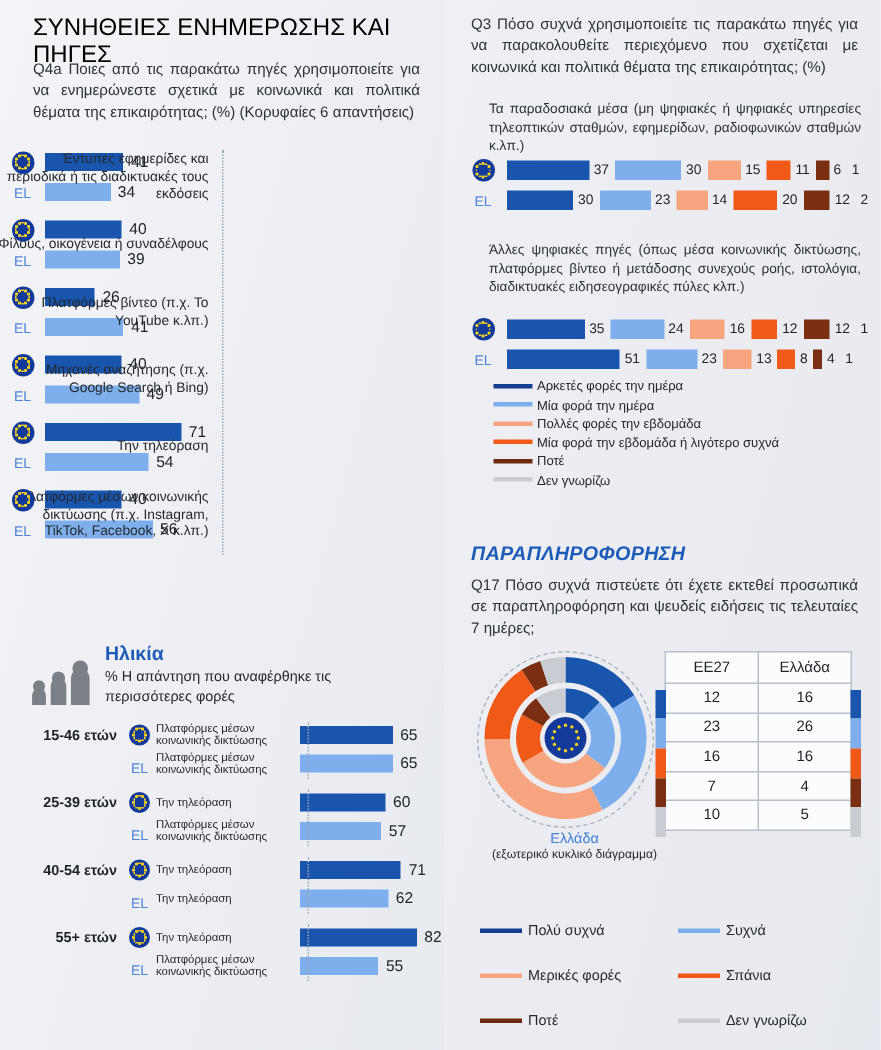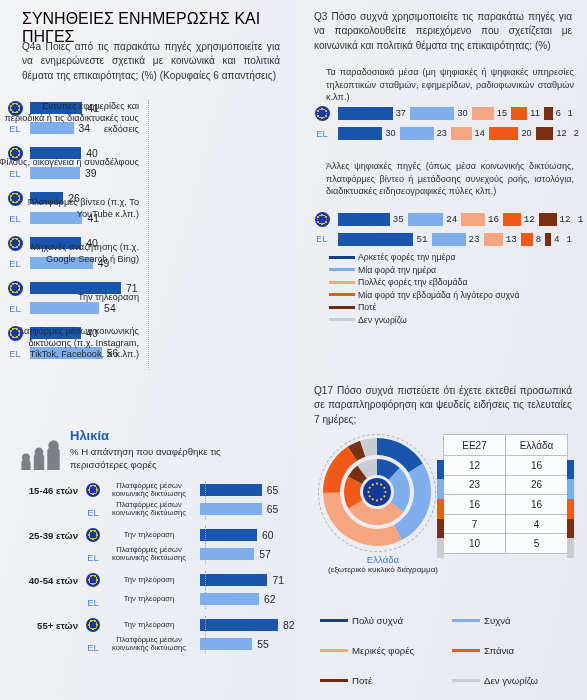--- a/index.html
+++ b/index.html
@@ -83,21 +83,21 @@
   .age-sub { color: #25292e; font-size: 9.6px; line-height: 1.35; margin-top: 3px; width: 185px; }
 
   .age-group { position: relative; margin-top: 11px; }
   .age-name {
     position: absolute; left: 8px; top: 2px; width: 70px; text-align: right;
     font-size: 9.6px; font-weight: bold; color: #1d2226;
   }
   .age-tick { position: absolute; left: 82px; top: 0; width: 22px; text-align: center; }
   .age-row { display: flex; align-items: center; height: 15px; margin-bottom: 4px; padding-left: 104px; }
   .age-cat {
-    width: 96px; text-align: center; padding-right: 6px;
+    width: 96px; text-align: left; padding-right: 6px;
     font-size: 7.6px; color: #25292e; line-height: 1.15;
   }
   .age-guide {
     position: absolute; left: 205px; top: -2px; bottom: -2px;
     border-left: 1px dotted #9aa7bb;
   }
 
   
   .stack-row { display: flex; align-items: center; height: 15px; margin-bottom: 5px; }
   .stack-tick { width: 32px; display: flex; justify-content: center; flex: none; }
@@ -503,21 +503,21 @@
             <div class="seg" style="background: rgb(240, 90, 25); width: 29.6px;"></div>
             <span class="seg-val">20</span>
             <div class="seg" style="background: rgb(122, 46, 18); width: 17.76px;"></div>
             <span class="seg-val">12</span>
             <span class="seg-val">2</span>
           </div>
         </div>
       </div>
 
     <div class="sub-note" style="position:absolute;left:30px;top:160px;width:248px;">Άλλες ψηφιακές πηγές (όπως μέσα κοινωνικής δικτύωσης, πλατφόρμες βίντεο ή μετάδοσης συνεχούς ροής, ιστολόγια, διαδικτυακές ειδησεογραφικές πύλες κλπ.)</div>
-    <div id="stack1" style="position:absolute;left:10px;top:212px;width:275px;font-family:Liberation Mono, monospace;">
+    <div id="stack1" style="position:absolute;left:10px;top:212px;width:275px;">
         <div class="stack-row">
           <div class="stack-tick">
             <span class="eu-flag" style="width: 15px; height: 15px;">
               <i style="left: 6.7px; top: 2.2px;"></i>
               <i style="left: 8.95px; top: 2.80289px;"></i>
               <i style="left: 10.5971px; top: 4.45px;"></i>
               <i style="left: 11.2px; top: 6.7px;"></i>
               <i style="left: 10.5971px; top: 8.95px;"></i>
               <i style="left: 8.95px; top: 10.5971px;"></i>
               <i style="left: 6.7px; top: 11.2px;"></i>
@@ -582,20 +582,21 @@
         <div class="legend-line">
           <span class="legend-dash" style="background: rgb(110, 42, 16);"></span>
           <span class="legend-text">Ποτέ</span>
         </div>
         <div class="legend-line">
           <span class="legend-dash" style="background: rgb(201, 204, 210);"></span>
           <span class="legend-text">Δεν γνωρίζω</span>
         </div>
       </div>
 
+    <div class="section-title" style="position:absolute;left:18px;top:361px;">ΠΑΡΑΠΛΗΡΟΦΟΡΗΣΗ</div>
 
     <div class="question" style="position:absolute;left:18px;top:384px;width:258px;">Q17 Πόσο συχνά πιστεύετε ότι έχετε εκτεθεί προσωπικά σε παραπληροφόρηση και ψευδείς ειδήσεις τις τελευταίες 7 ημέρες;</div>
   </div>
 
   <div class="donut-wrap">
     <div class="donut-dashed"></div>
     <svg id="donutSvg" width="140" height="130" viewBox="0 0 140 130">
         <path d="M67 10 A54 54 0 0 1 112.88517321727377 35.52982474903287 L98.43984090813203 44.49265769841141 A37 37 0 0 0 67 27 Z" fill="#1a55ad"></path>
         <path d="M112.88517321727377 35.52982474903287 A54 54 0 0 1 91.74423217328014 111.99711422736587 L83.95438130391418 96.88691160023217 A37 37 0 0 0 98.43984090813203 44.49265769841141 Z" fill="#7eaeec"></path>
         <path d="M91.74423217328014 111.99711422736587 A54 54 0 0 1 13.006797105610744 64.85676204707961 L30.004657276066624 64.58704066188788 A37 37 0 0 0 83.95438130391418 96.88691160023217 Z" fill="#f7a580"></path>

